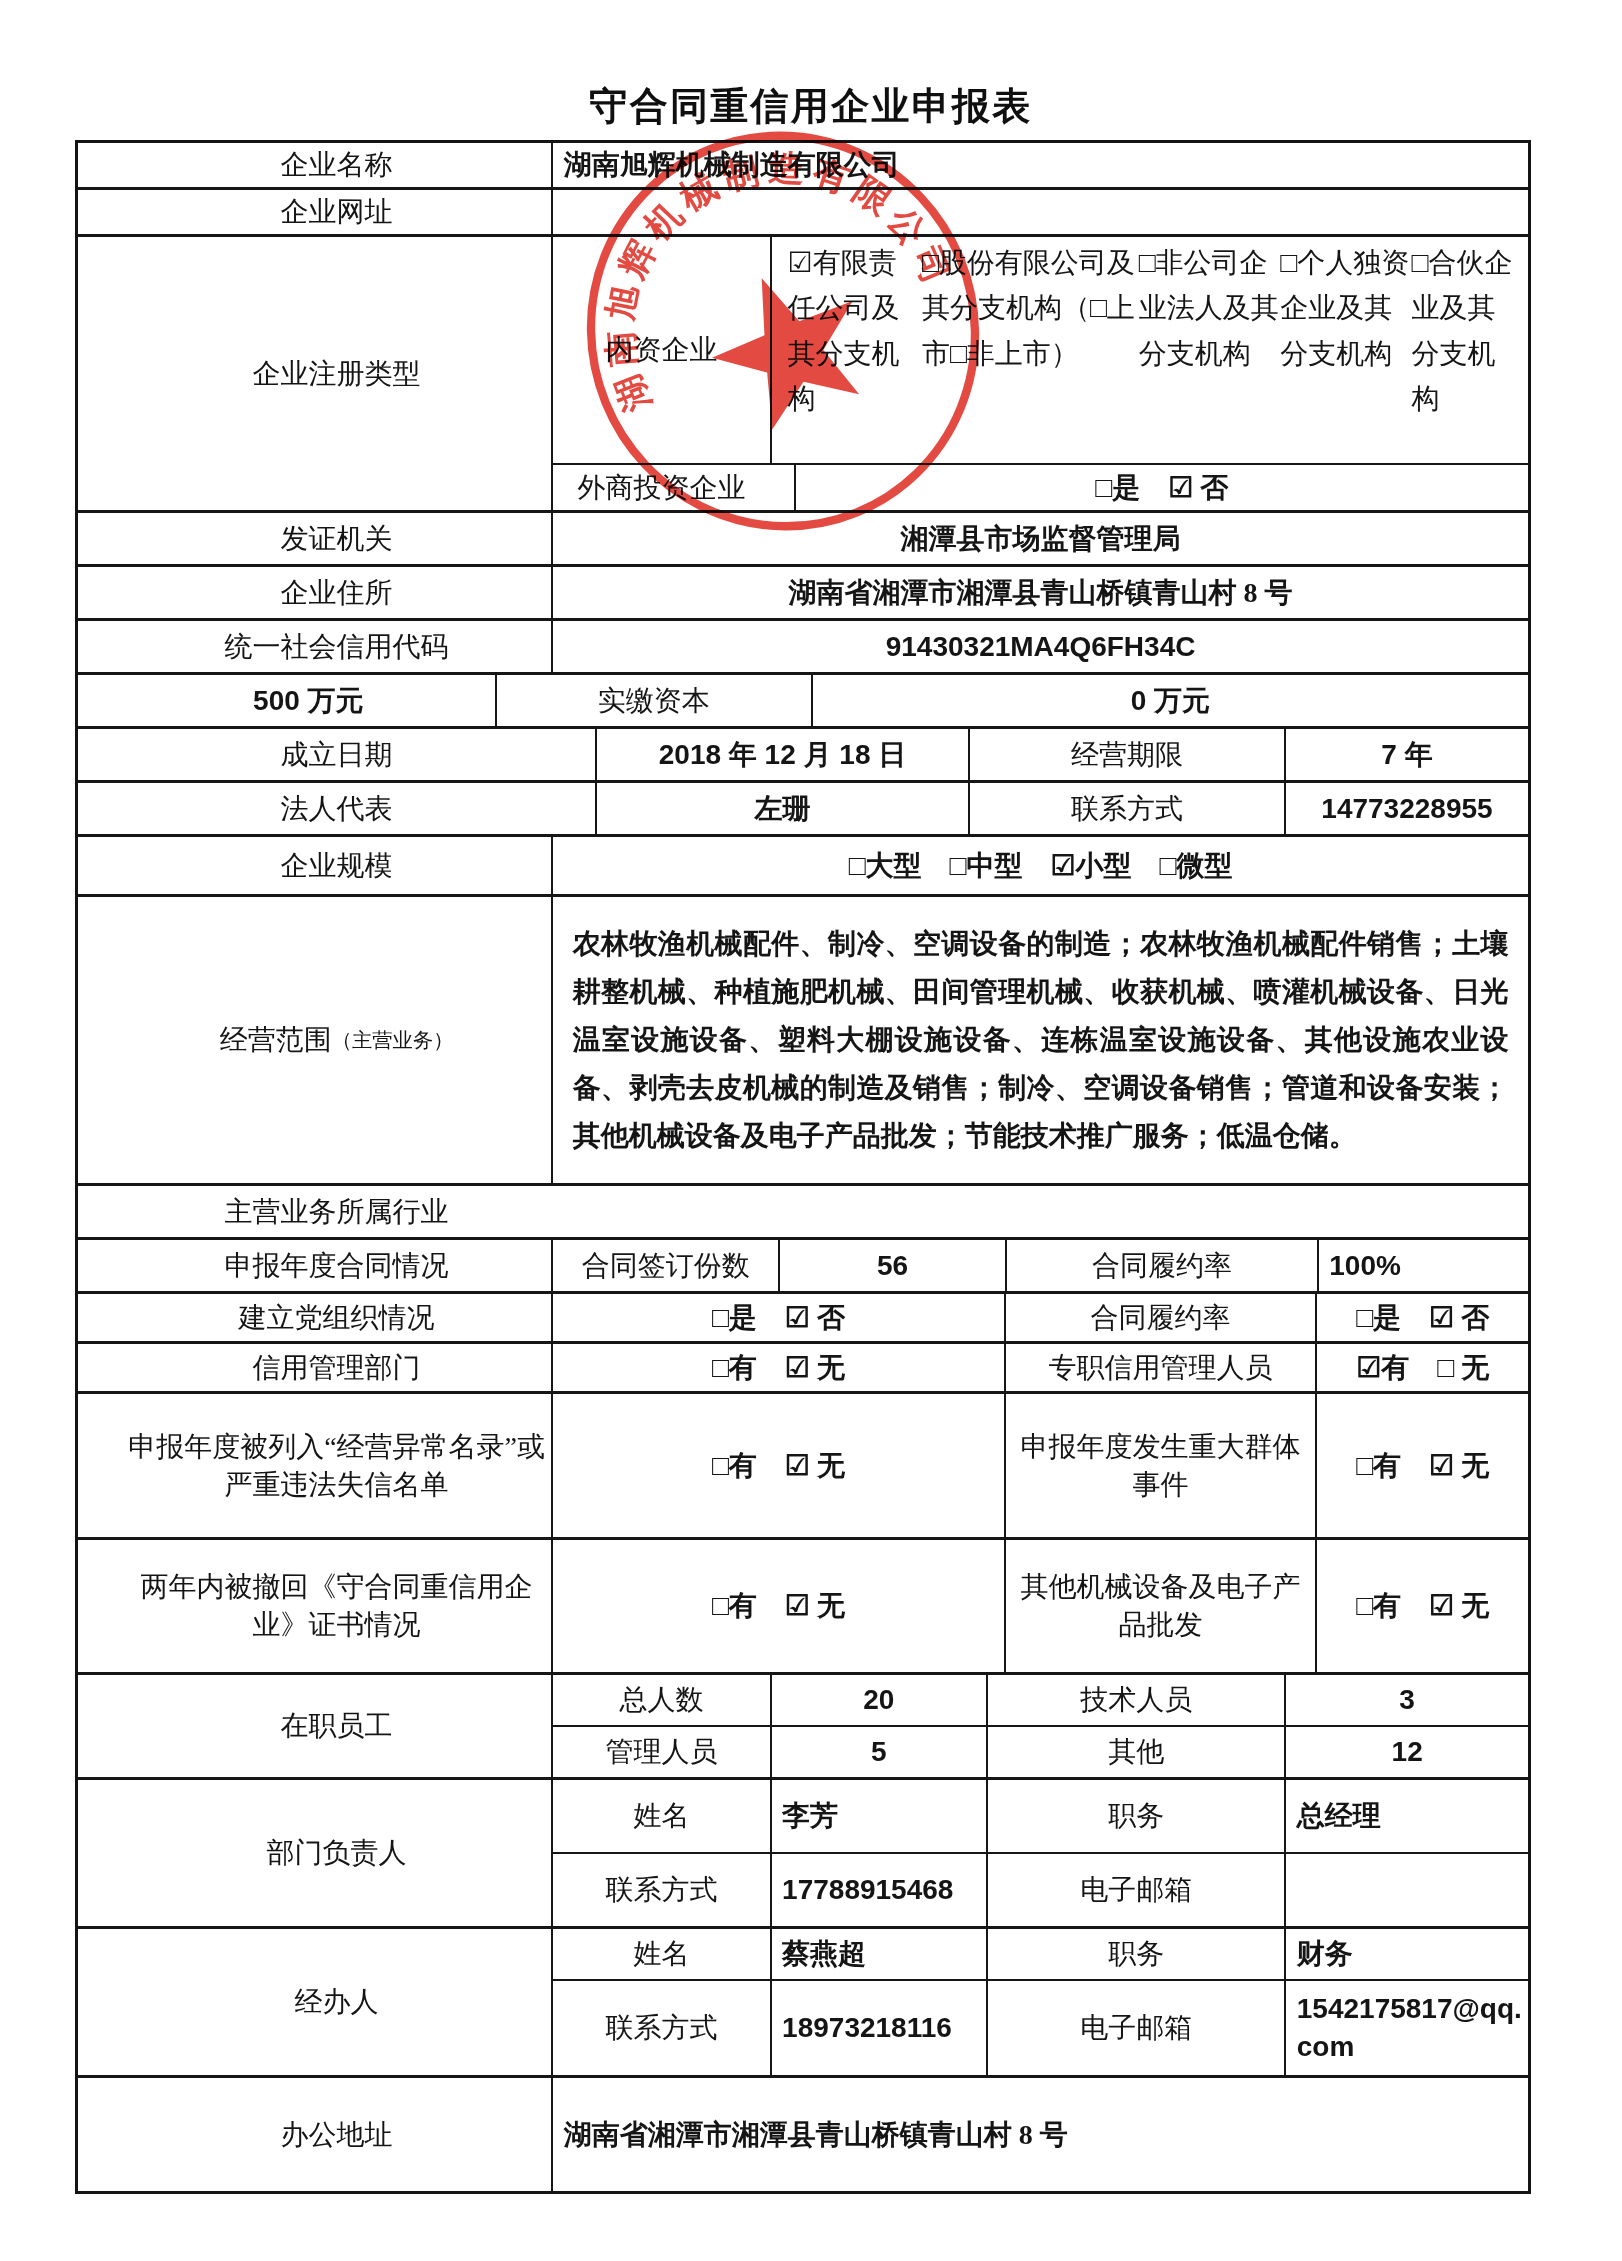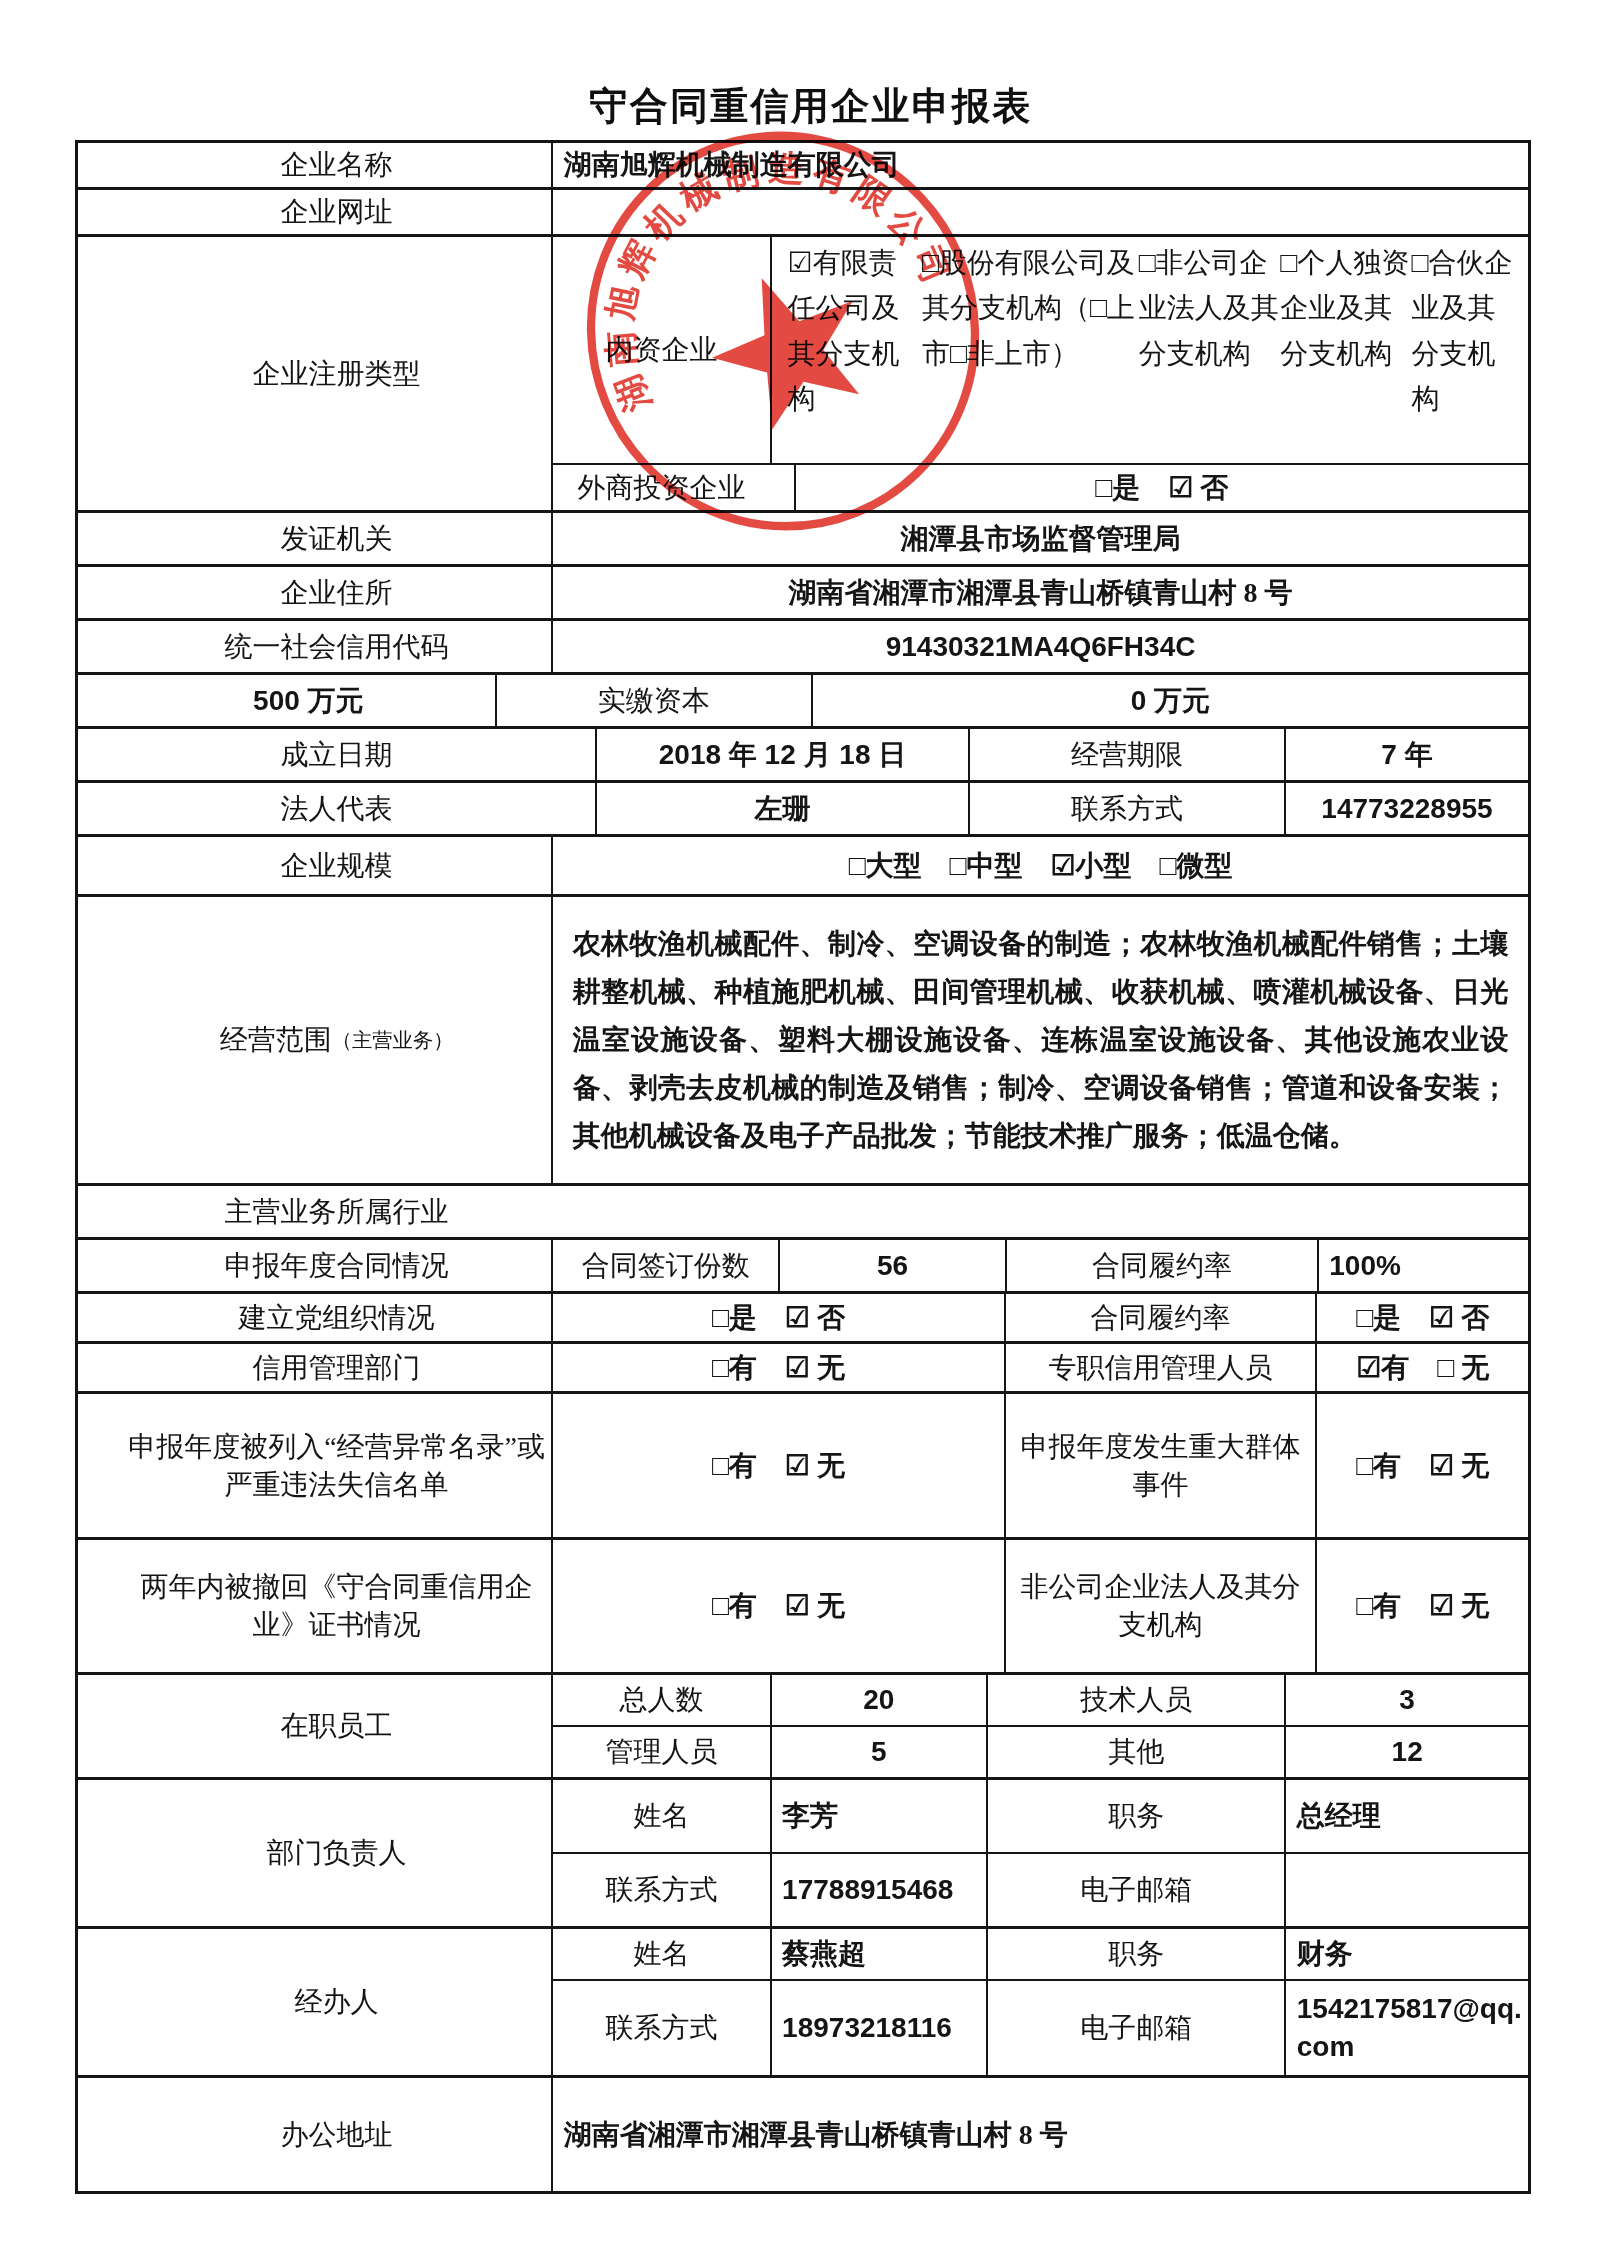--- a/index.html
+++ b/index.html
@@ -194,21 +194,21 @@
     <div class="row h-abn">
       <div class="cell cw-label lbl">申报年度被列入“经营异常名录”或严重违法失信名单</div>
       <div class="cell cw-c2 val">□有　☑ 无</div>
       <div class="cell cw-c3 lbl">申报年度发生重大群体事件</div>
       <div class="cell cw-c4 val">□有　☑ 无</div>
     </div>
 
     <div class="row h-rev">
       <div class="cell cw-label lbl">两年内被撤回《守合同重信用企业》证书情况</div>
       <div class="cell cw-c2 val">□有　☑ 无</div>
-      <div class="cell cw-c3 lbl">非公司企业法人及其分支机构</div>
+      <div class="cell cw-c3 lbl">其他机械设备及电子产品批发</div>
       <div class="cell cw-c4 val">□有　☑ 无</div>
     </div>
 
     <div class="row">
       <div class="cell cw-label lbl">在职员工</div>
       <div class="rblock">
         <div class="srow sr-staff">
           <div class="cell sw-1 lbl">总人数</div>
           <div class="cell sw-2 val num">20</div>
           <div class="cell sw-3 lbl">技术人员</div>

